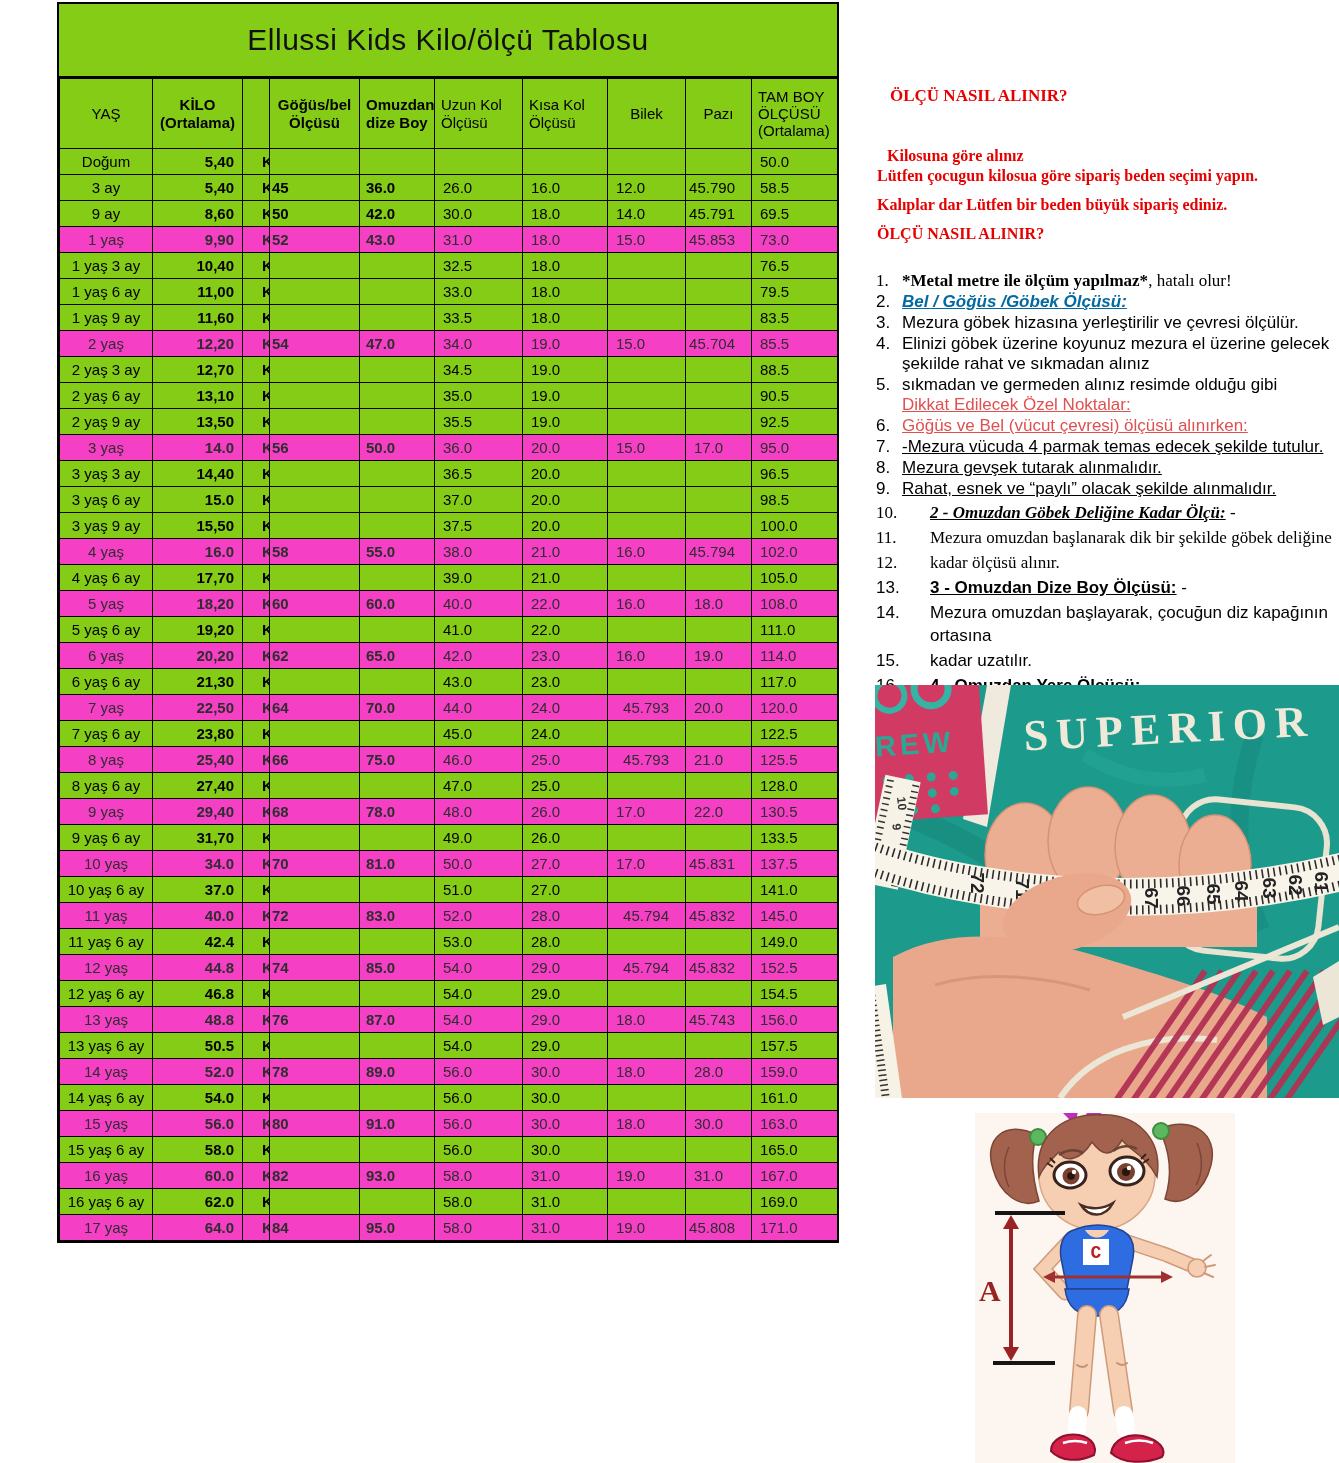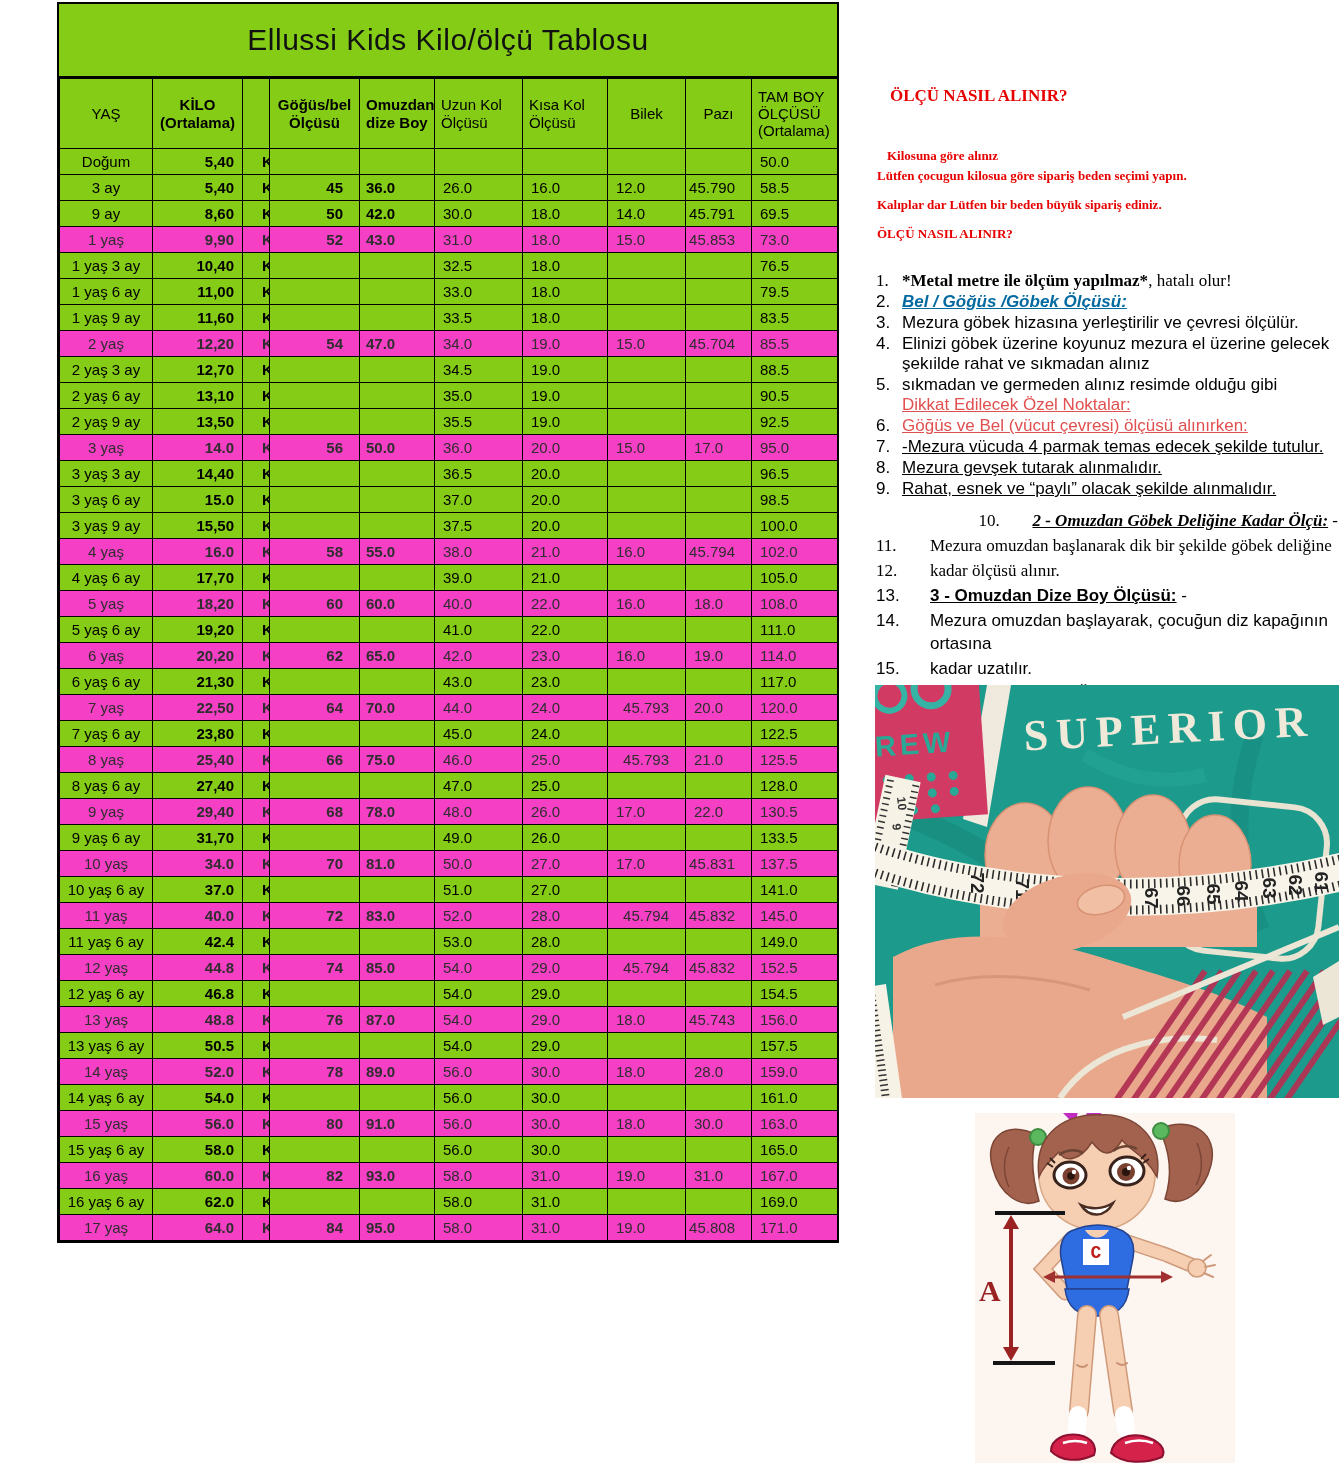--- a/index.html
+++ b/index.html
@@ -15,40 +15,40 @@
   thead tr{height:70px;}
   th{font-weight:normal;white-space:pre-line;line-height:1.15;vertical-align:middle;padding:0 3px;}
   th.col0,th.col1,th.col3,th.col7,th.col8{text-align:center;}
   th.col1,th.col3,th.col4{font-weight:bold;}
   th.col4,th.col5,th.col6,th.col9{text-align:left;padding-left:6px;}
   tbody tr{height:26px;}
   td{padding:0 2px;}
   td.col0{text-align:center;}
   td.col1{text-align:right;font-weight:bold;padding-right:8px;}
   td.col2{font-weight:bold;padding-left:19px;}
-  td.col3{text-align:right;font-weight:bold;padding-right:16px;}
+  td.col3{text-align:left;font-weight:bold;padding-right:10px;}
   td.col4{font-weight:bold;padding-left:6px;}
   td.col5,td.col6,td.col7,td.col8,td.col9{padding-left:8px;}
   td.r{text-align:right;padding-right:16px;padding-left:0;}
   tr.hl td{background:#f53fc4;color:#2e2e2e;}
 
   
   .rp-head1{position:absolute;left:890px;top:86px;color:#e60000;
             font-family:"Liberation Serif",serif;font-weight:bold;font-size:17px;}
   .rp-intro{position:absolute;left:877px;top:146px;width:462px;color:#e60000;
-            font-family:"Liberation Serif",serif;font-weight:bold;font-size:13px;line-height:20px;}
+            font-family:"Liberation Serif",serif;font-weight:bold;font-size:16px;line-height:20px;}
   .rp-intro .indent{padding-left:10px;}
   .gap8{height:9px;}
   .rp-note{color:#111;font-weight:normal;}
   .rp-note b{font-weight:bold;}
 
   .steps{position:absolute;left:876px;top:271px;width:462px;font-size:17px;}
   .step{display:flex;line-height:20px;margin-bottom:1px;}
   .step.wide{line-height:23px;margin-bottom:2px;}
-  .step.gap{margin-top:10px;justify-content:flex-end;}
+  .step.gap{margin-top:2px;}
   .step .num{flex:none;width:26px;}
   .step.wide .num{width:54px;}
   .step .num.serif{font-family:"Liberation Serif",serif;}
   .step .content{white-space:pre-line;}
   .seg-plain{}
   .seg-serif{font-family:"Liberation Serif",serif;}
   .seg-serif-bold{font-family:"Liberation Serif",serif;font-weight:bold;}
   .seg-serif-bold-italic-underline{font-family:Liberation Serif, serif;font-weight:bold;font-style:italic;text-decoration:underline;}
   .seg-red-bold-italic-underline{color:#0369a1;font-weight:bold;font-style:italic;text-decoration:underline;}
   .seg-red-underline{color:#e05050;text-decoration:underline;}

